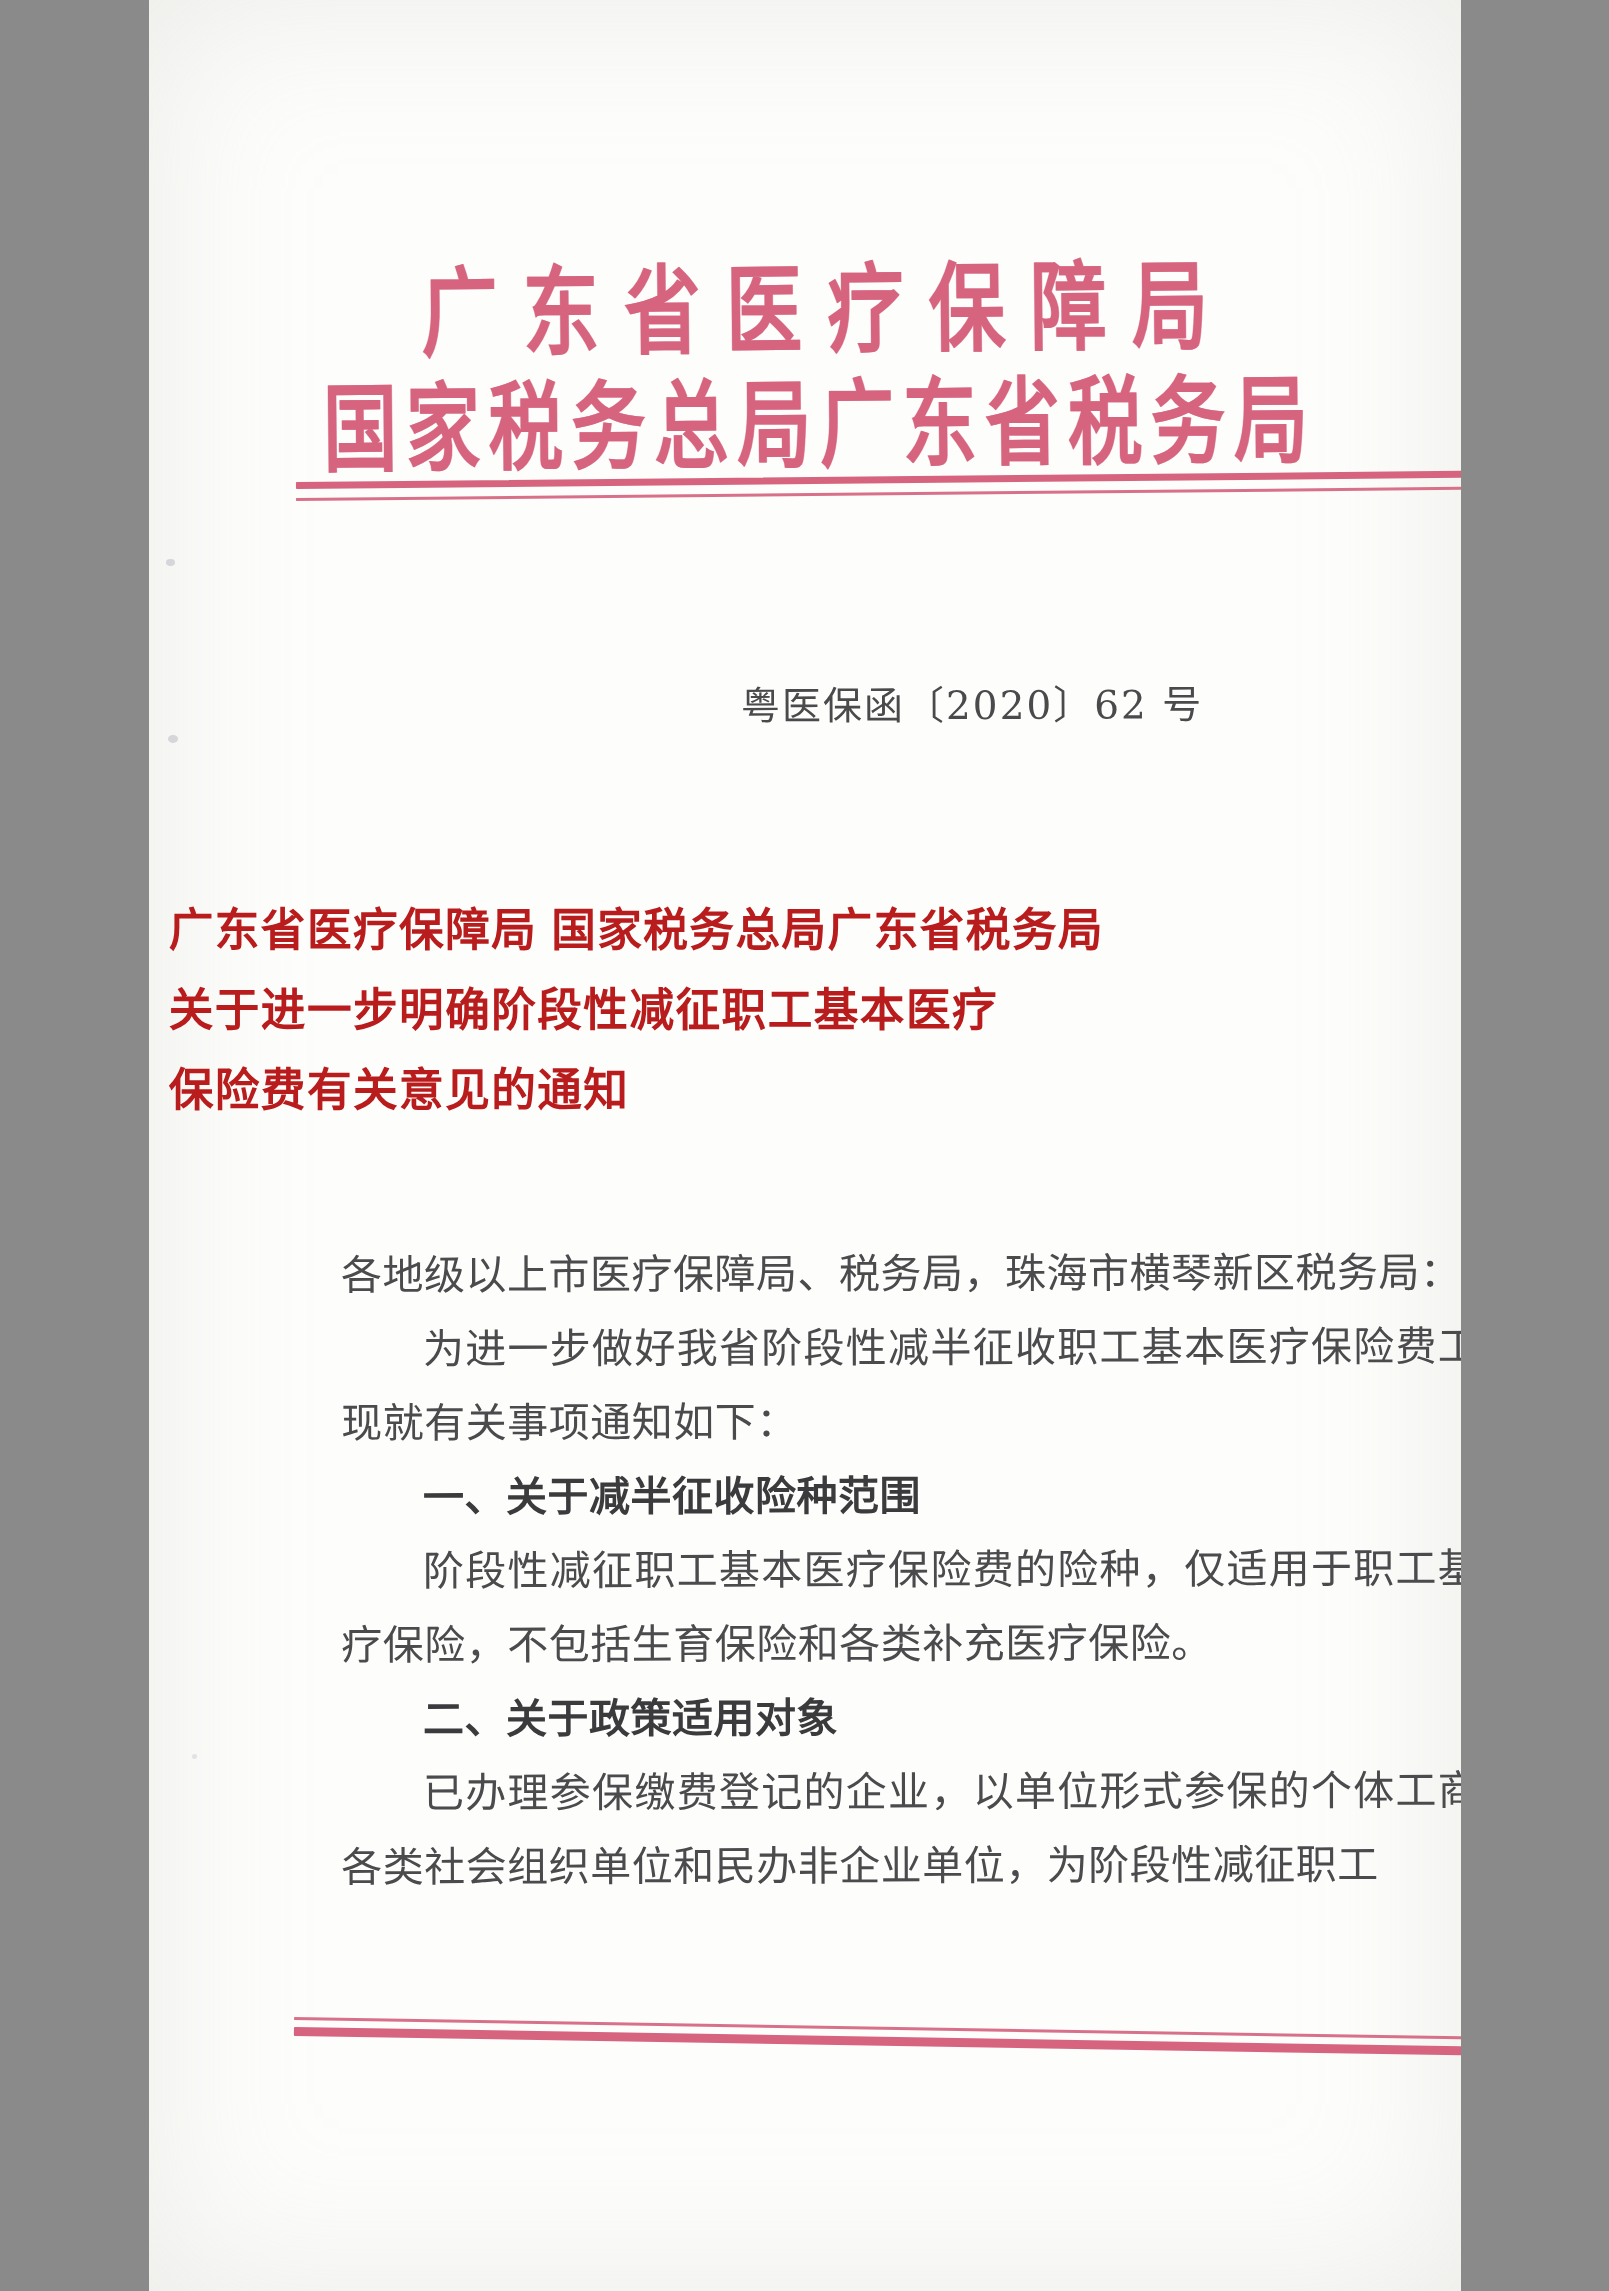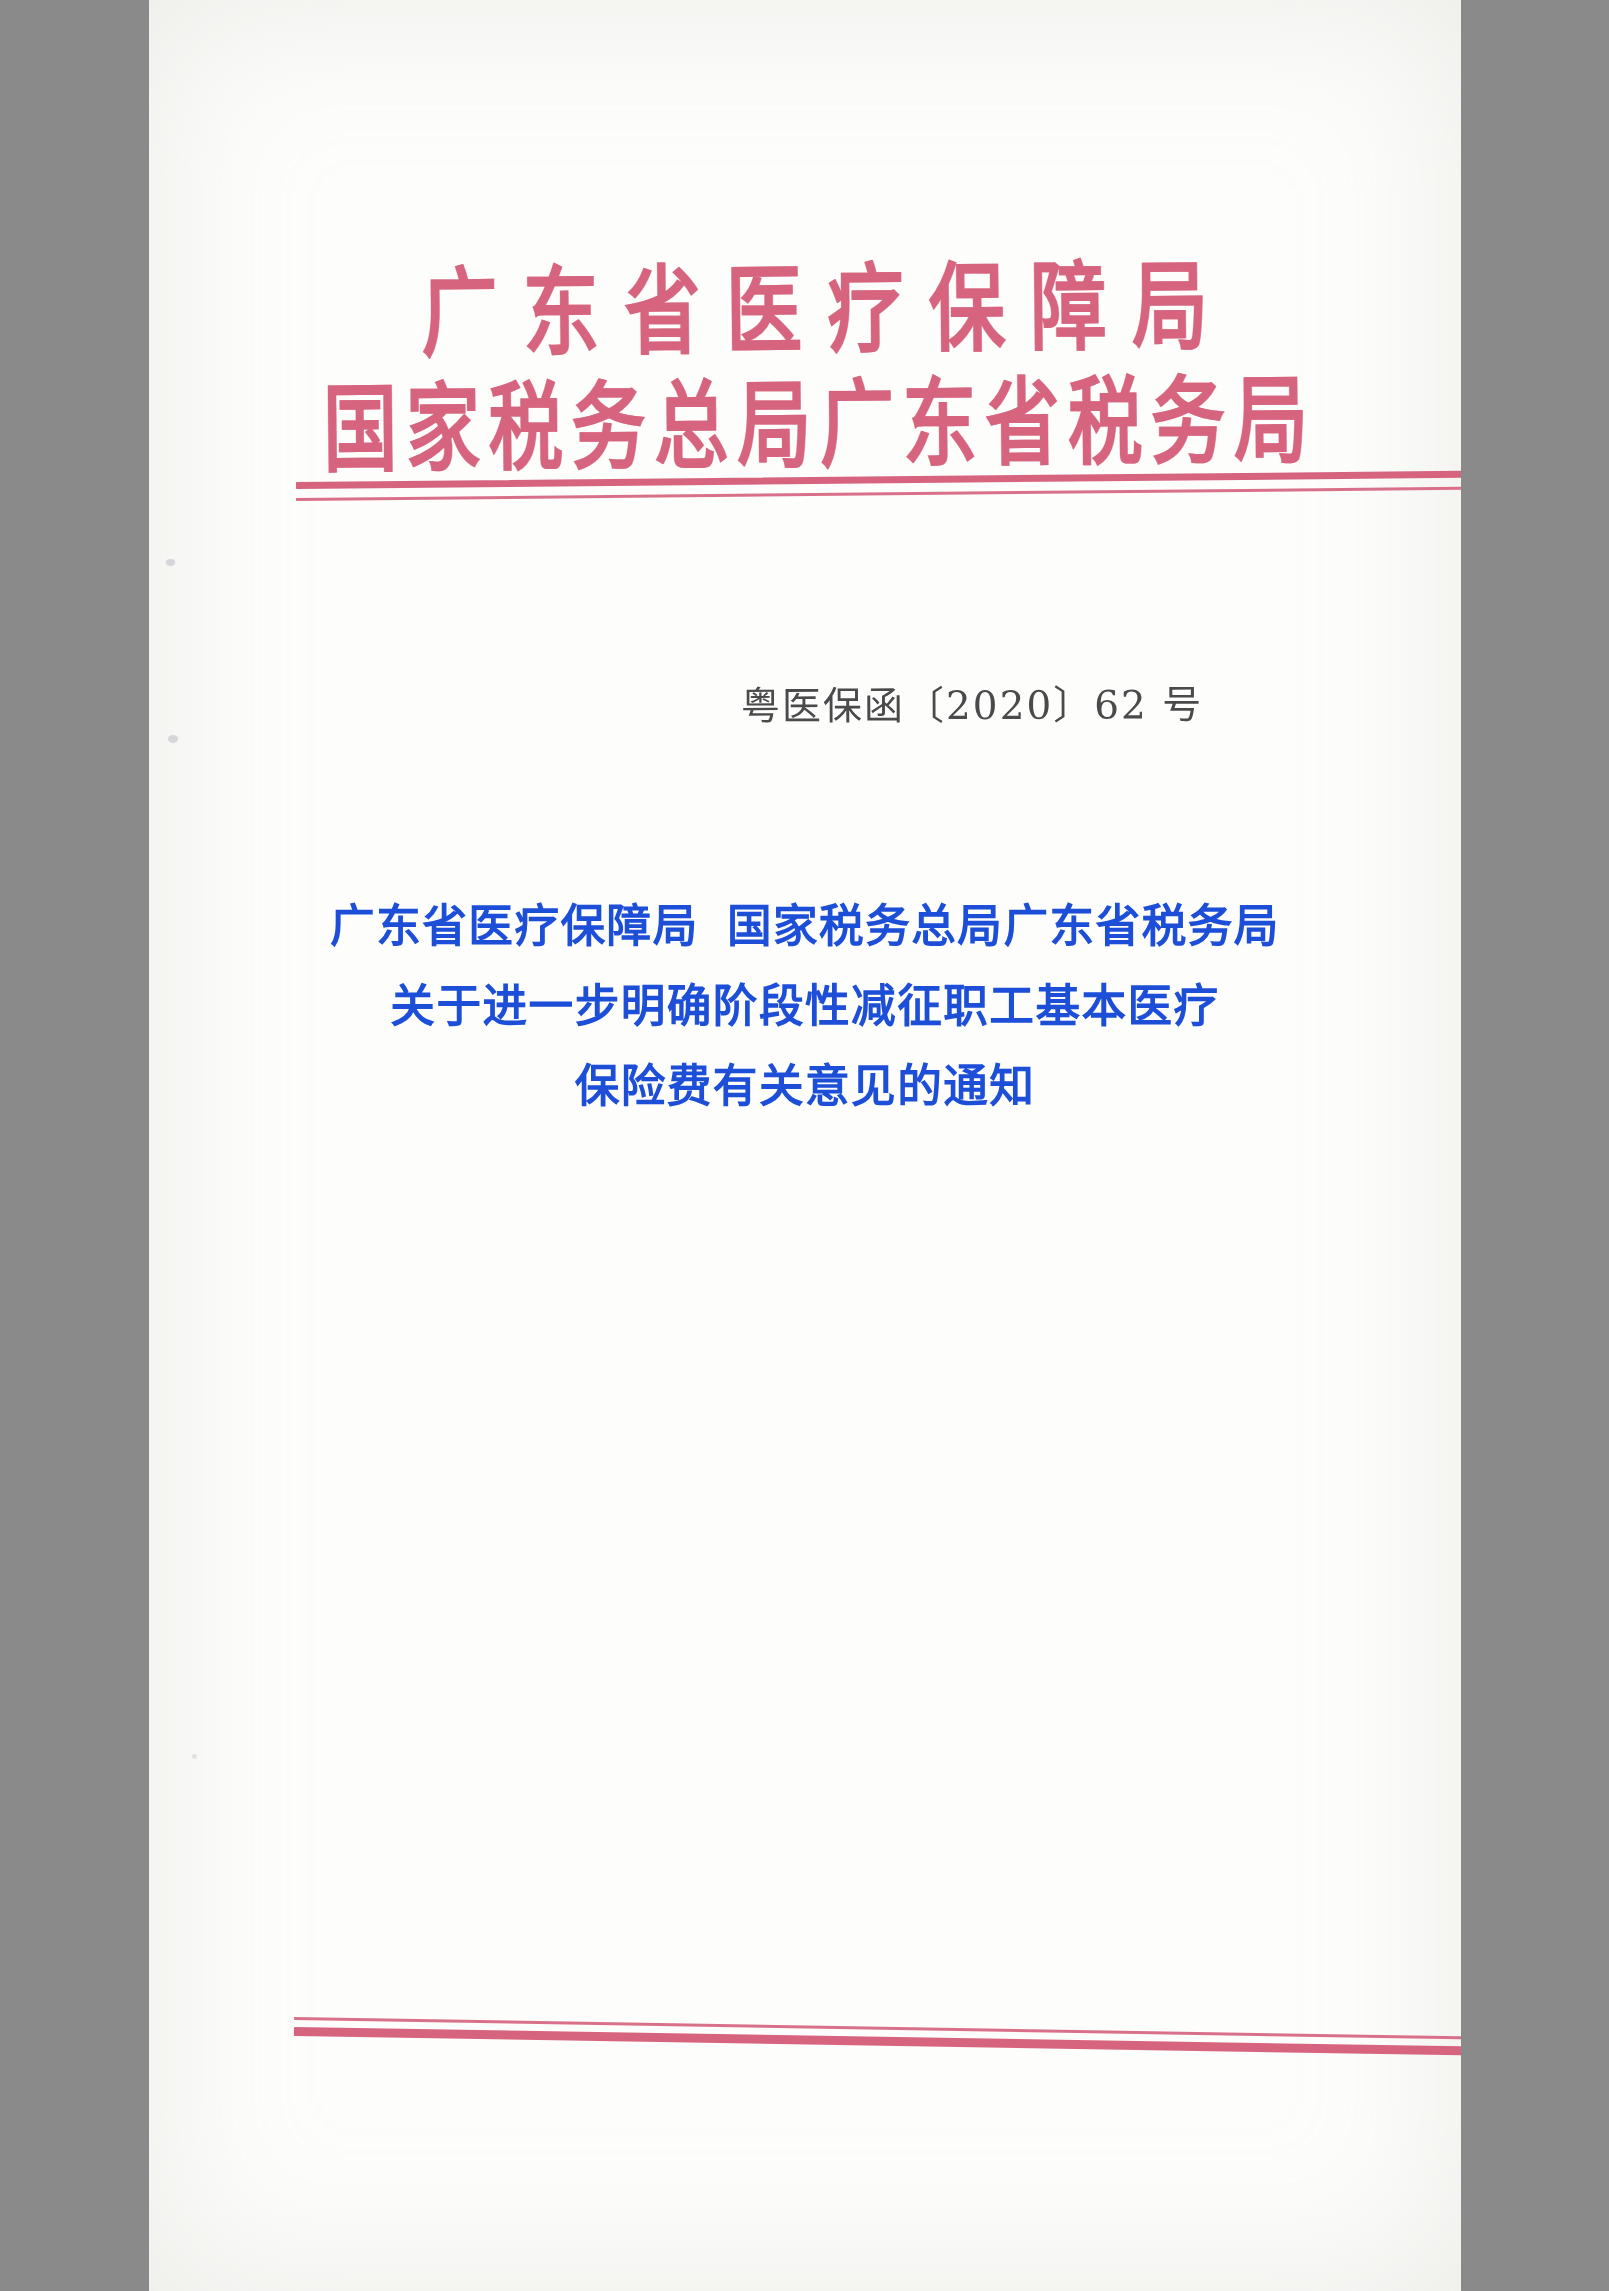--- a/index.html
+++ b/index.html
@@ -126,23 +126,22 @@
     font-family: "DejaVu Serif", "Liberation Serif", serif;
     transform: rotate(-0.2deg);
   }
 
   
   .doc-title {
     position: absolute;
     left: 0;
     right: 0;
     top: 890px;
-    text-align: center;
-    color: #1d4ed8;
-    font-family: Liberation Mono, monospace;
+    color: #b91c1c;
+    font-family: Liberation Sans, sans-serif;
     font-weight: bold;
   }
   .doc-title .t-line {
     font-size: 46px;
     line-height: 80px;
     letter-spacing: 1.5px;
     white-space: nowrap;
     transform: scaleX(0.97);
   }
 
@@ -194,20 +193,28 @@
   </div>
 
   <div class="doc-number">粤医保函〔2020〕62 号</div>
 
   <div class="doc-title">
     <div class="t-line">广东省医疗保障局  国家税务总局广东省税务局</div>
     <div class="t-line">关于进一步明确阶段性减征职工基本医疗</div>
     <div class="t-line">保险费有关意见的通知</div>
   </div>
 
+  <div class="body-text">
+    <p>各地级以上市医疗保障局、税务局，珠海市横琴新区税务局：</p>
+    <p class="indent">为进一步做好我省阶段性减半征收职工基本医疗保险费工作，现就有关事项通知如下：</p>
+    <p class="heading">一、关于减半征收险种范围</p>
+    <p class="indent">阶段性减征职工基本医疗保险费的险种，仅适用于职工基本医疗保险，不包括生育保险和各类补充医疗保险。</p>
+    <p class="heading">二、关于政策适用对象</p>
+    <p class="indent">已办理参保缴费登记的企业，以单位形式参保的个体工商户，各类社会组织单位和民办非企业单位，为阶段性减征职工</p>
+  </div>
 
   <div class="rule-bottom">
     <div class="r-thin"></div>
     <div class="r-gap"></div>
     <div class="r-thick"></div>
   </div>
 
 </div>
 
 

